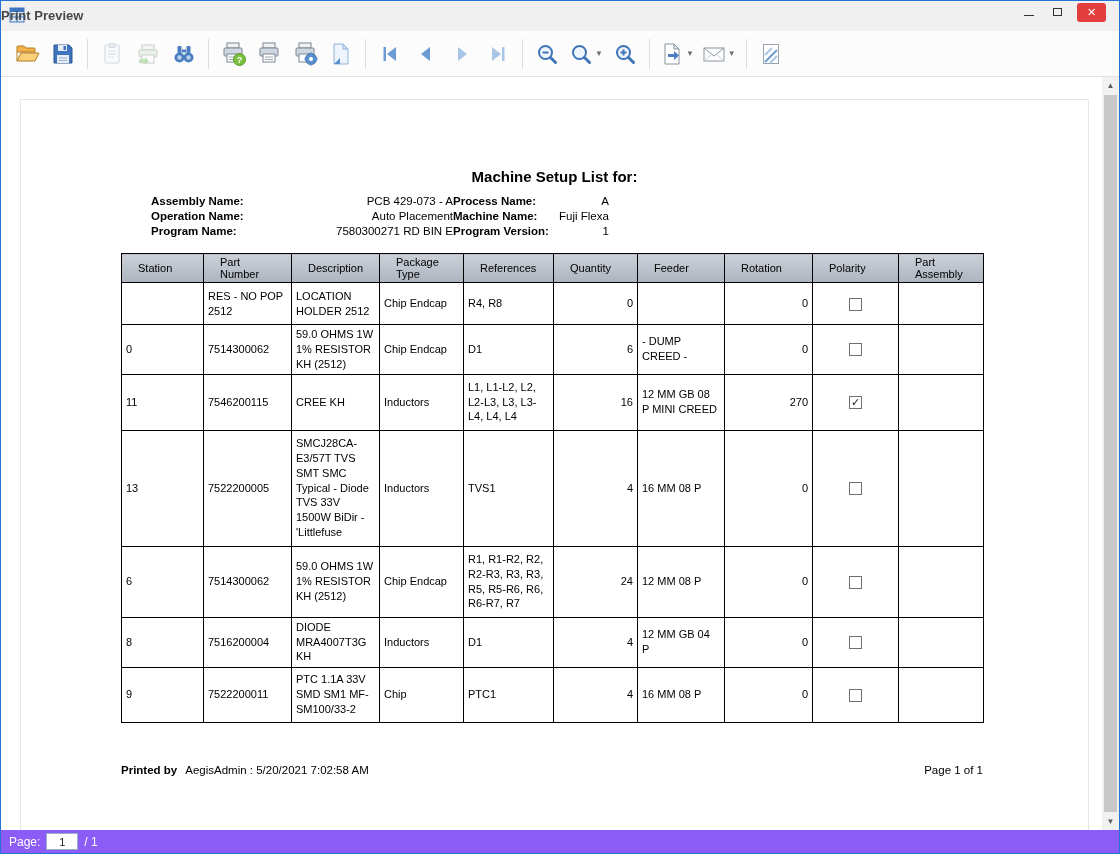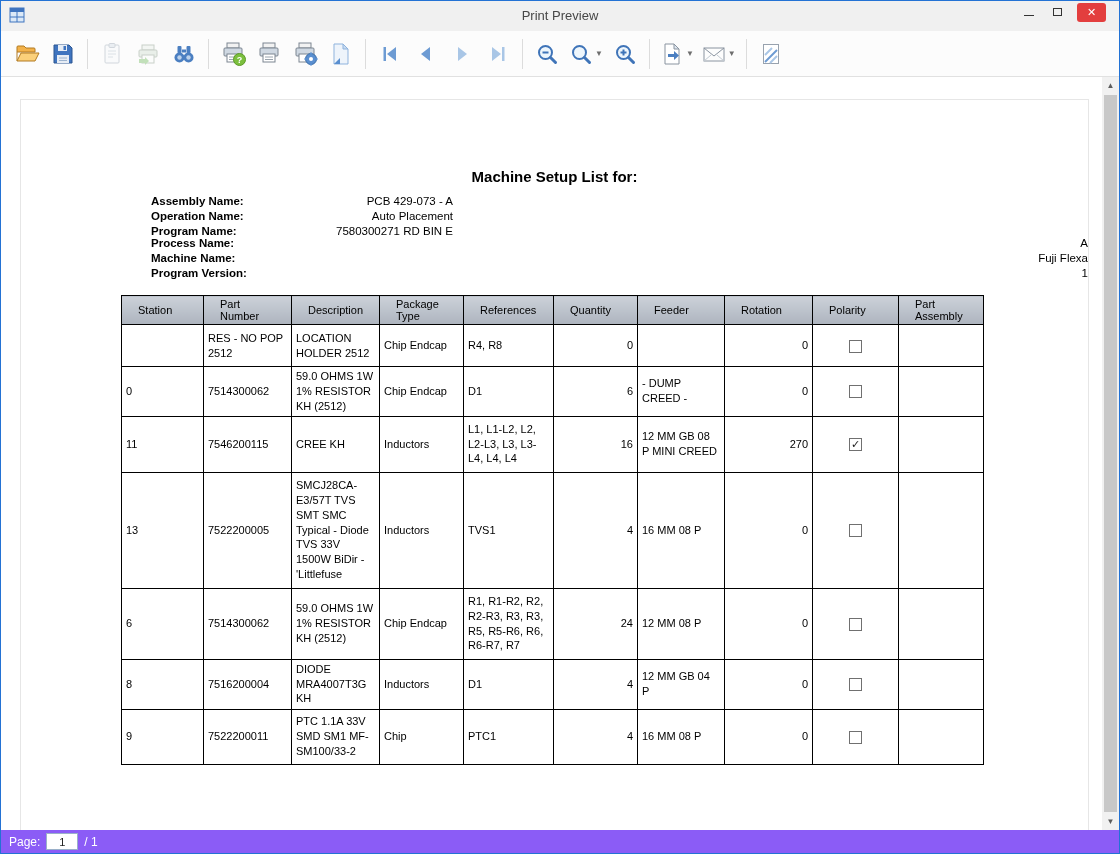--- a/index.html
+++ b/index.html
@@ -2,41 +2,41 @@
 <html><head>
 <meta charset="utf-8">
 <style>
   * { margin:0; padding:0; box-sizing:border-box; }
   html,body { width:1120px; height:854px; font-family:"Liberation Sans", sans-serif; background:#fff; }
   .window { width:1120px; height:854px; border:1px solid #2372d4; display:flex; flex-direction:column; background:#fff; }
 
   
   .titlebar { height:30px; background:#f0f0f0; display:flex; align-items:flex-start; position:relative; flex:0 0 30px; }
   .app-icon { margin:6px 0 0 8px; }
-  .title-text { position:absolute; left:0; right:0; top:7px; text-align:center; font-size:13px; color:#474747; }
+  .title-text { position:absolute; left:0; right:0; top:7px; font-size:13px; color:#474747;font-weight:bold; }
   .win-controls { margin-left:auto; display:flex; align-items:flex-start; z-index:2; }
   .btn-min, .btn-max { width:28px; height:22px; display:flex; align-items:center; justify-content:center; cursor:default; }
   .glyph-min { width:10px; border-bottom:1px solid #333; margin-top:6px; }
   .glyph-max { width:9px; height:8px; border:1px solid #333; }
   .btn-close { width:29px; height:19px; background:#e33e3e; border-radius:3px; margin:2px 13px 0 6px; display:flex; align-items:center; justify-content:center; color:#fff; font-size:11px; line-height:1; }
 
   
   .toolbar { height:46px; flex:0 0 46px; background:#fcfcfc; border-bottom:1px solid #e1e1e1; display:flex; align-items:center; padding:0 8px; }
   .tb-btn { height:38px; min-width:36px; padding:0 4px; display:flex; align-items:center; justify-content:center; border-radius:3px; gap:2px; }
   .tb-sep { width:1px; height:30px; background:#dcdcdc; margin:0 6px; flex:0 0 1px; }
   .caret { font-size:8px; color:#6e6e6e; line-height:1; }
 
   
   .content { flex:1 1 auto; display:flex; overflow:hidden; background:#ffffff; }
   .preview-area { flex:1 1 auto; position:relative; overflow:hidden; }
   .page { position:absolute; left:19px; top:22px; width:1069px; height:1200px; background:#fff; border:1px solid #e6e6e6; }
 
   .doc-title { margin-top:68px; text-align:center; font-weight:bold; font-size:15px; color:#000; }
 
-  .meta { display:flex; margin:10px 0 0 130px; font-size:11.5px; color:#000;flex-direction:column; }
+  .meta { display:flex; margin:10px 0 0 130px; font-size:11.5px; color:#000; }
   .meta-block { display:grid; grid-template-columns:98px auto; column-gap:8px; row-gap:3px; align-content:start; }
   .meta-block.left { width:302px; }
   .meta-label { font-weight:bold; white-space:nowrap; }
   .meta-value { white-space:nowrap;text-align:right; }
 
   table.setup-table { border-collapse:collapse; table-layout:fixed; width:862px; margin:16px 0 0 100px; font-size:11px; color:#000; }
   .setup-table th { background:linear-gradient(#ccd1d9,#adb4be); font-weight:normal; text-align:left; padding:2px 16px; border:1px solid #000; height:18px; }
   .setup-table td { border:1px solid #000; padding:2px 4px; vertical-align:middle; line-height:1.35; overflow-wrap:break-word; }
   .setup-table td.num { text-align:right; }
   .setup-table td.center { text-align:center; }
@@ -402,20 +402,26 @@
                 <td>PTC1</td>
                 <td class="num">4</td>
                 <td>16 MM 08 P</td>
                 <td class="num">0</td>
                 <td class="center"><span class="checkbox"></span></td>
                 <td></td>
               </tr>
             </tbody>
         </table>
 
+        <div class="doc-footer">
+          <div>
+            <span class="printed-label">Printed by</span><span class="printed-value">AegisAdmin : 5/20/2021 7:02:58 AM</span>
+          </div>
+          <div>Page 1 of 1</div>
+        </div>
 
       </div>
     </div>
 
     <div class="scrollbar">
       <div class="sb-arrow">▲</div>
       <div class="sb-thumb"></div>
       <div class="sb-arrow">▼</div>
     </div>
   </div>

